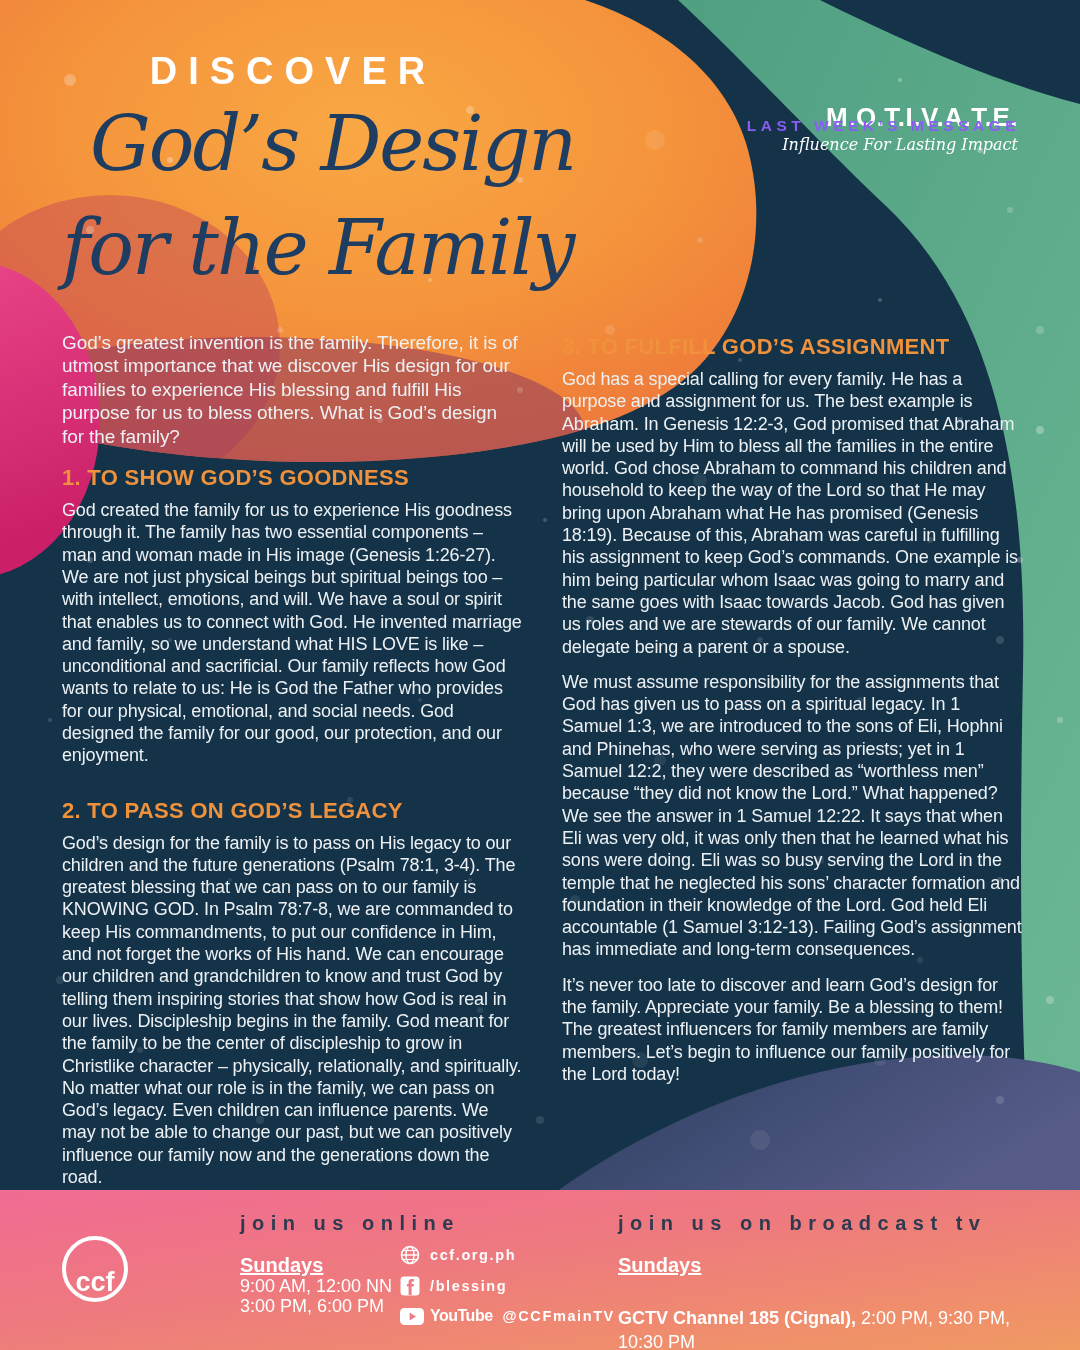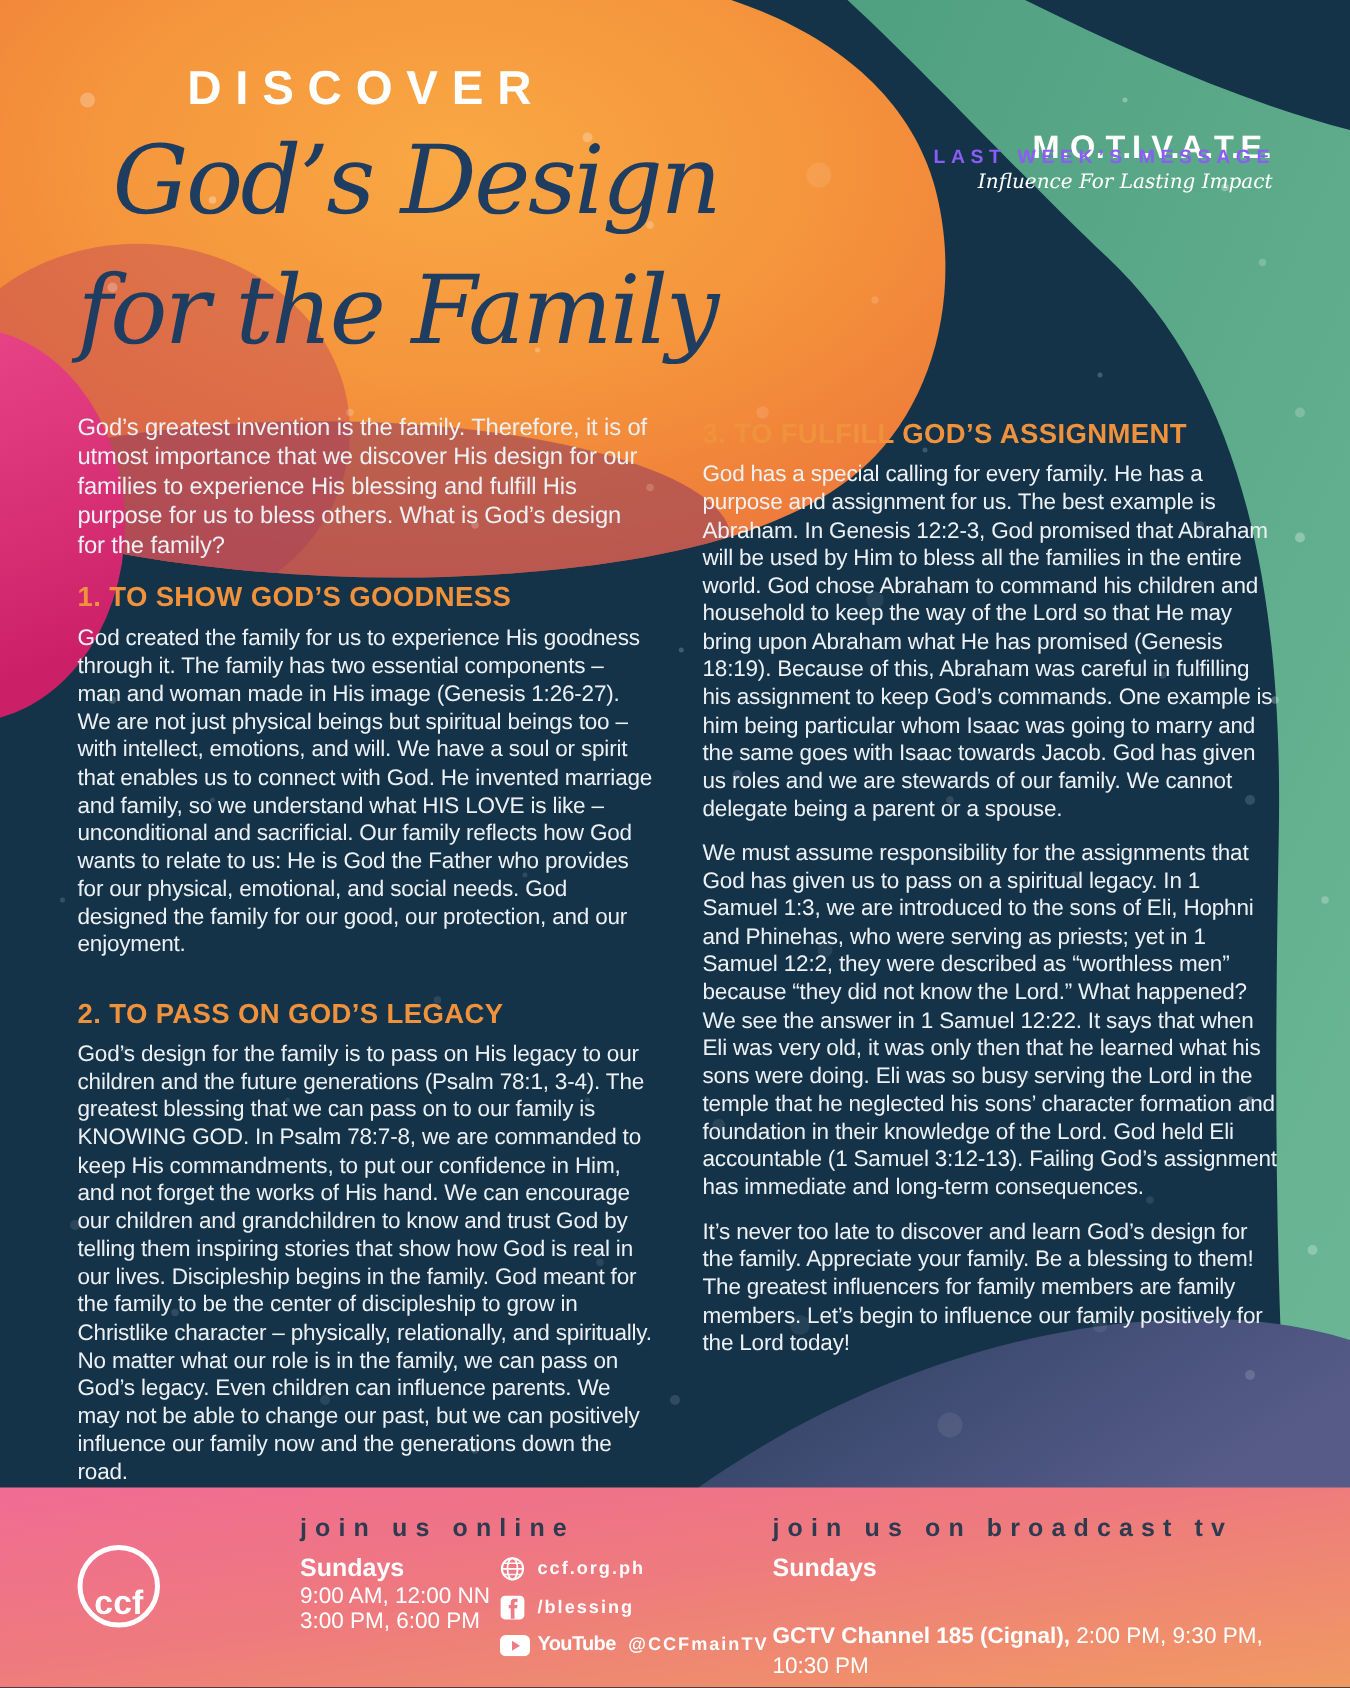--- a/index.html
+++ b/index.html
@@ -75,21 +75,21 @@
   }
   .ccf-logo {
     position: absolute; left: 62px; top: 46px;
     width: 58px; height: 58px; border: 4px solid #ffffff; border-radius: 50%;
     display: flex; align-items: flex-end; justify-content: center;
     color: #ffffff; font-size: 27px; font-weight: 700; letter-spacing: 0;
   }
   .f-head {
     color: #2e3a50; font-size: 20px; font-weight: 700; letter-spacing: 6.5px;
   }
-  .f-day { color: #ffffff; font-size: 20px; font-weight: 700; margin-top: 9px; }
+  .f-day { color: #ffffff; font-size: 20px; font-weight: 700; margin-top: 19px; text-decoration: underline; }
   .f-text { color: #ffffff; font-size: 18px; line-height: 19.5px; }
   .online-block { position: absolute; left: 240px; top: 22px; }
   .links-block  { position: absolute; left: 400px; top: 55px; }
   .link-row { display: flex; align-items: center; margin-bottom: 11px; }
   .link-row .lbl { color: #ffffff; font-size: 14.5px; font-weight: 700; letter-spacing: 1.6px; margin-left: 10px; }
   .link-row .yt-word { color:#ffffff; font-size: 16px; font-weight: 700; letter-spacing: -0.5px; margin-left: 6px; }
   .broadcast-block { position: absolute; left: 618px; top: 22px; width: 430px; }
   .b-row { color: #ffffff; font-size: 18px; line-height: 24px; margin-top: 29px; }
   .b-row .b { font-weight: 700; }
 </style>

